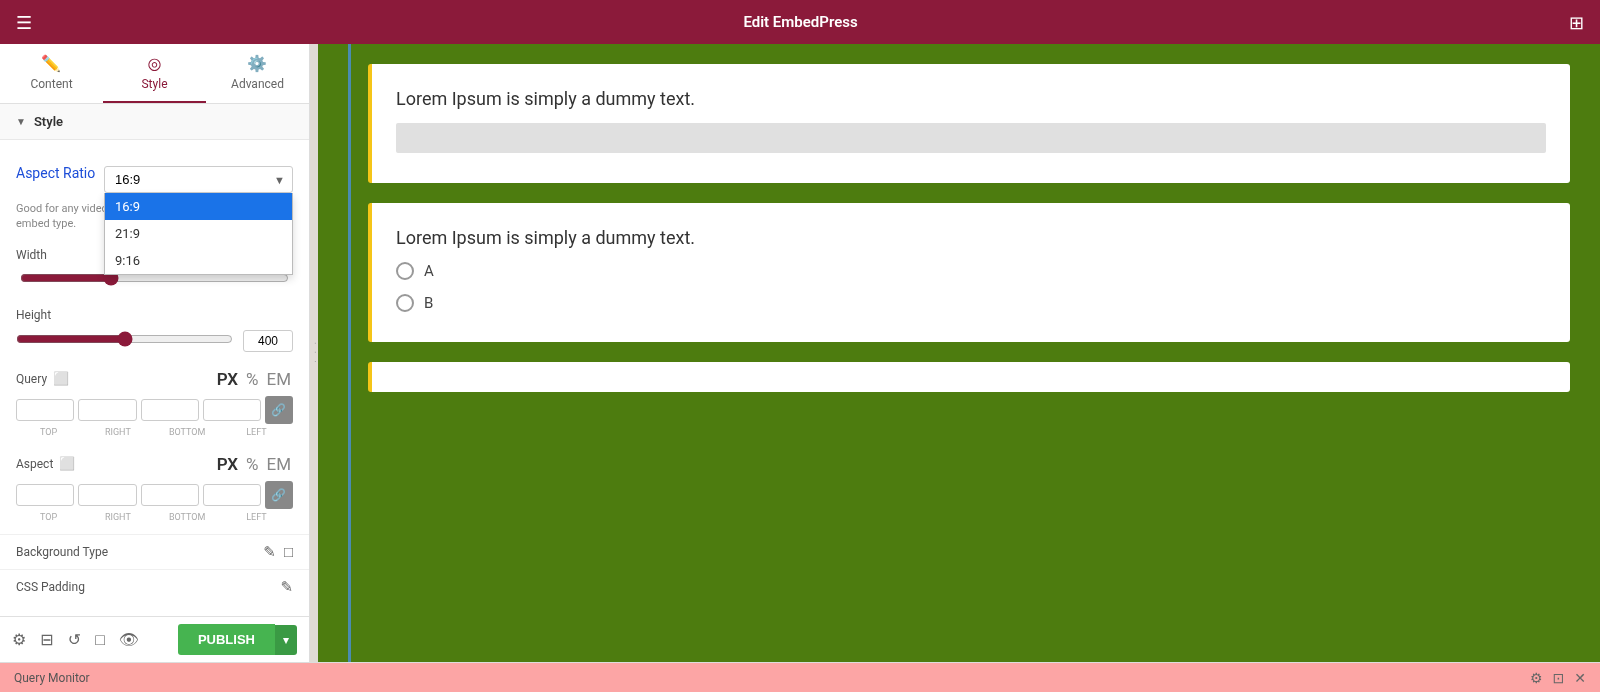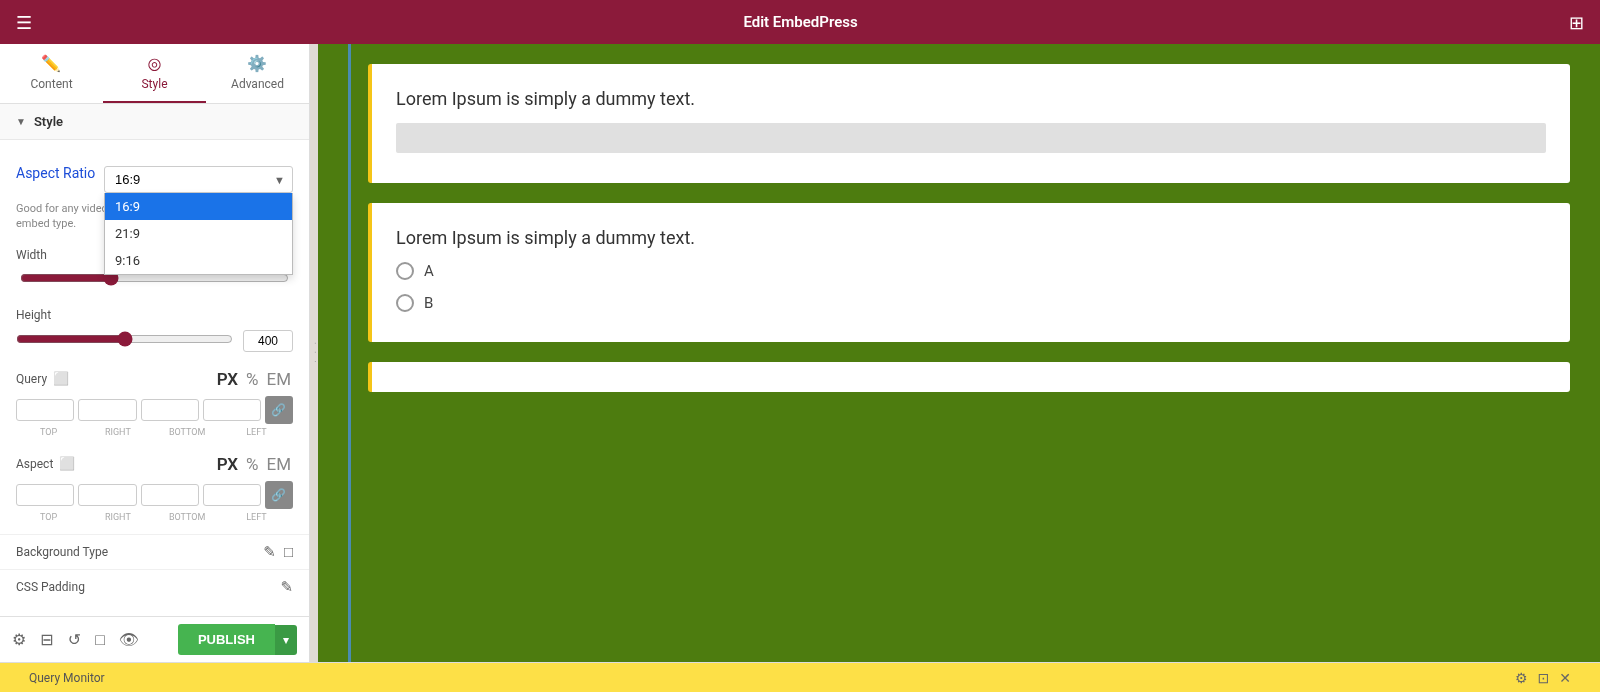--- a/index.html
+++ b/index.html
@@ -276,26 +276,26 @@
       cursor: col-resize;
       display: flex;
       align-items: center;
       justify-content: center;
     }
     .resize-dots { color: #aaa; font-size: 10px; writing-mode: vertical-rl; letter-spacing: 2px; }
 
     
     .query-monitor-bar {
       height: 30px;
-      background: #fde047;
+      background: #fca5a5;
       border-top: 1px solid #ddd;
       display: flex;
       align-items: center;
       justify-content: space-between;
-      padding: 0 29px;
+      padding: 0 14px;
       flex-shrink: 0;
     }
     .qm-label { font-size: 12px; color: #555; }
     .qm-icons { display: flex; gap: 10px; align-items: center; }
     .qm-icon { font-size: 14px; color: #666; cursor: pointer; }
 
     
     .panel-content::-webkit-scrollbar { width: 4px; }
     .panel-content::-webkit-scrollbar-thumb { background: #ccc; border-radius: 2px; }
 

